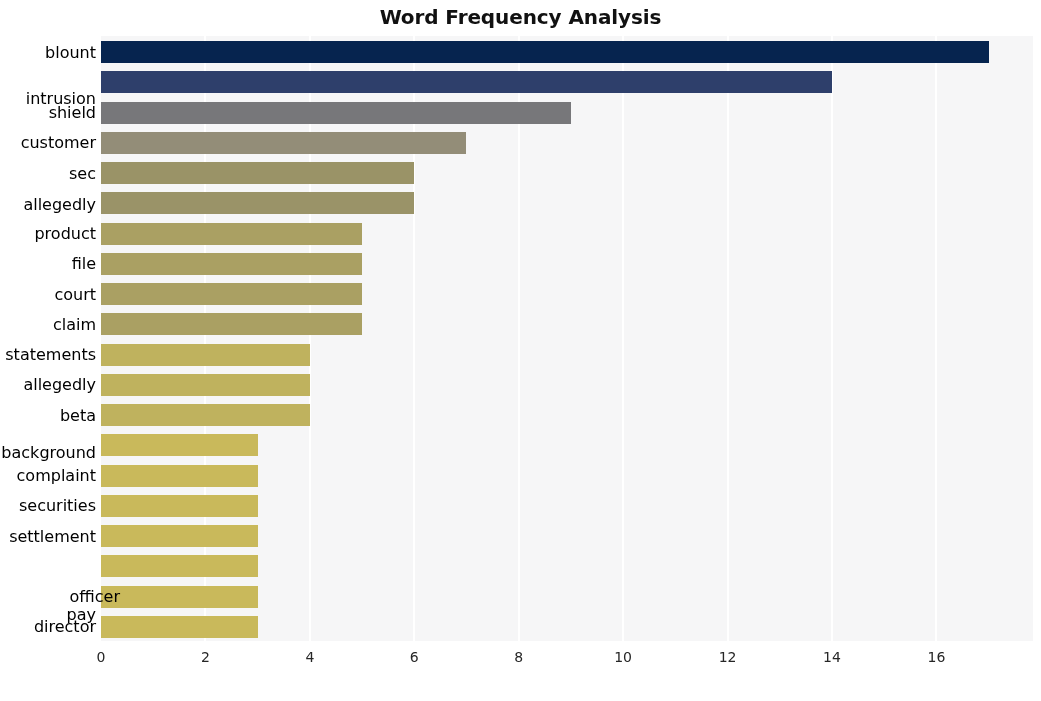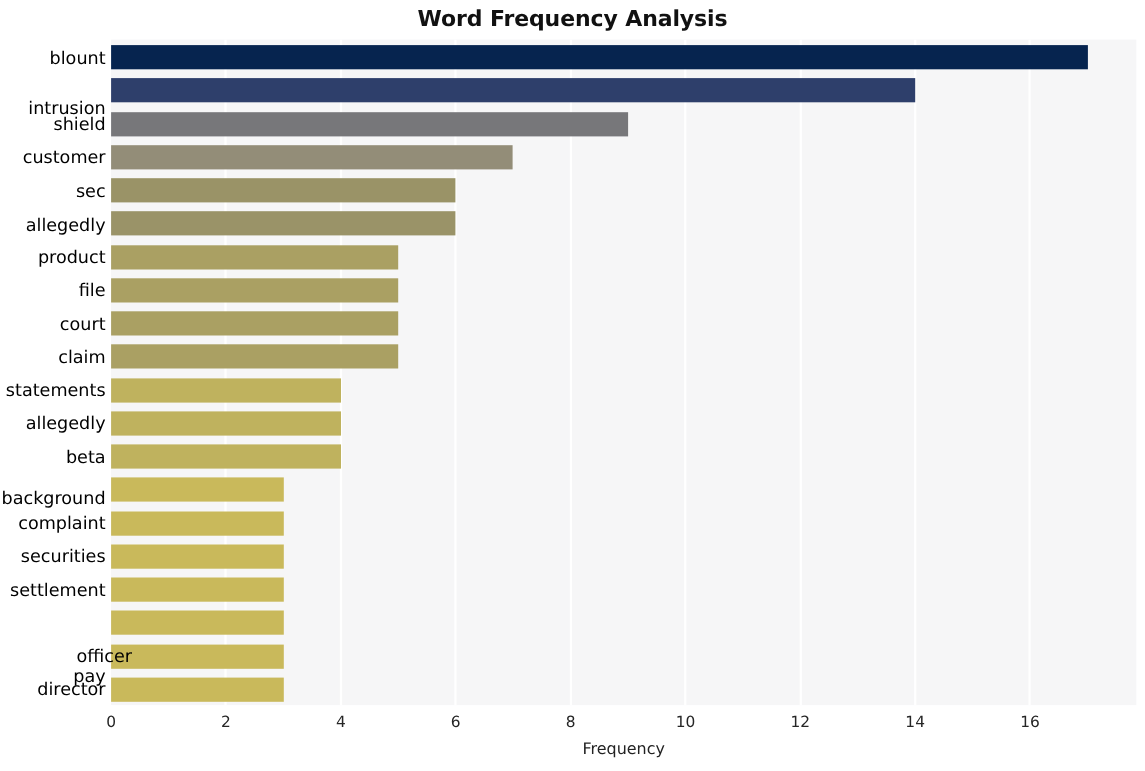--- a/index.html
+++ b/index.html
@@ -242,15 +242,14 @@
       <div class="xtick" style="left: 205.426px;">2</div>
       <div class="xtick" style="left: 309.852px;">4</div>
       <div class="xtick" style="left: 414.277px;">6</div>
       <div class="xtick" style="left: 518.703px;">8</div>
       <div class="xtick" style="left: 623.129px;">10</div>
       <div class="xtick" style="left: 727.555px;">12</div>
       <div class="xtick" style="left: 831.98px;">14</div>
       <div class="xtick" style="left: 936.406px;">16</div>
     </div>
 
-  <div class="xlabel">Frequency</div>
 
 </div>
 
 </body></html>

